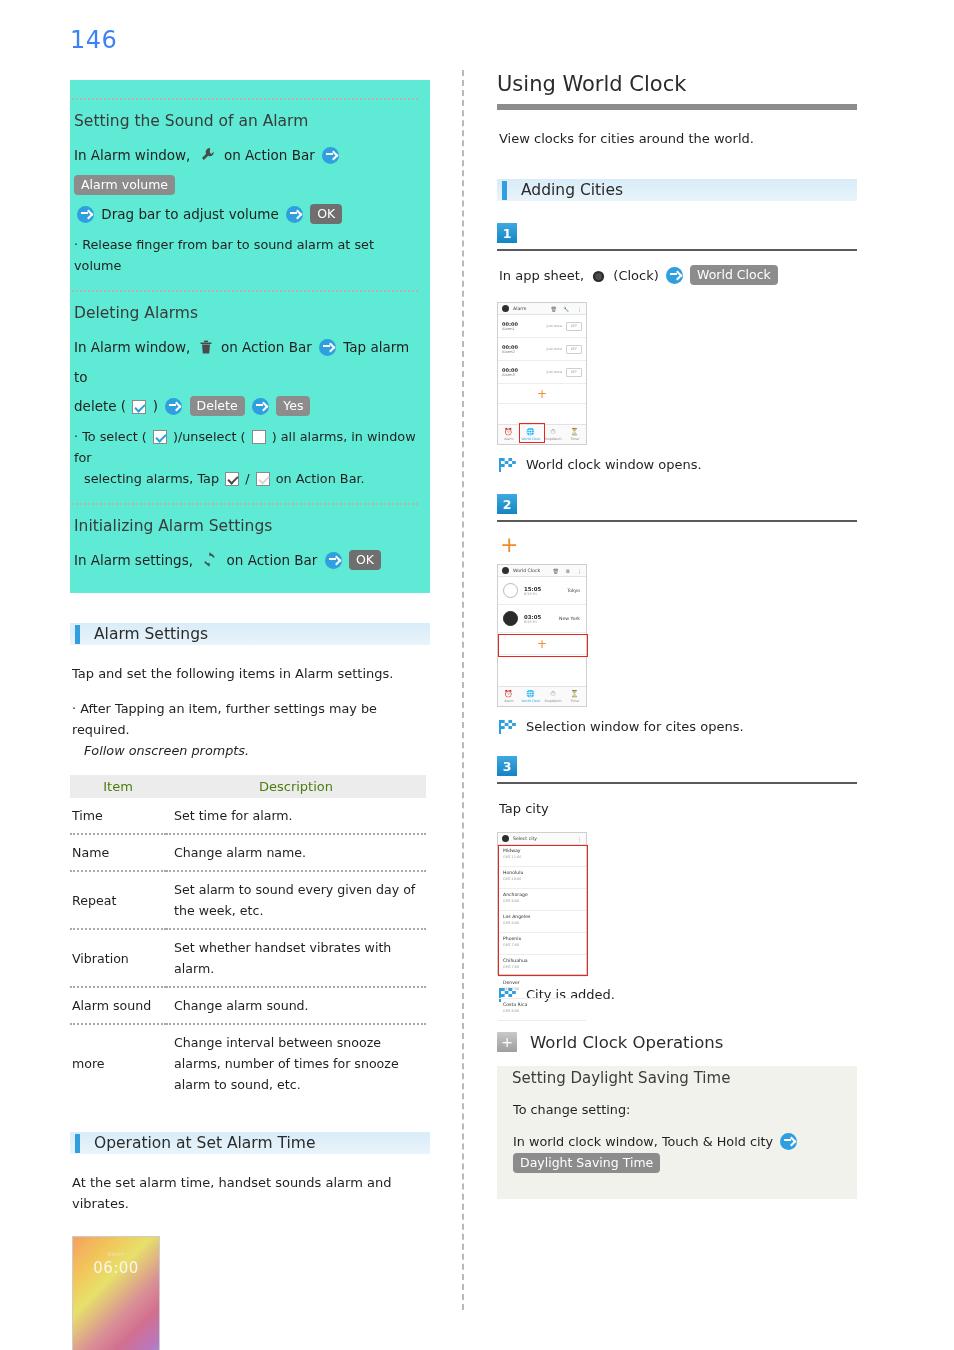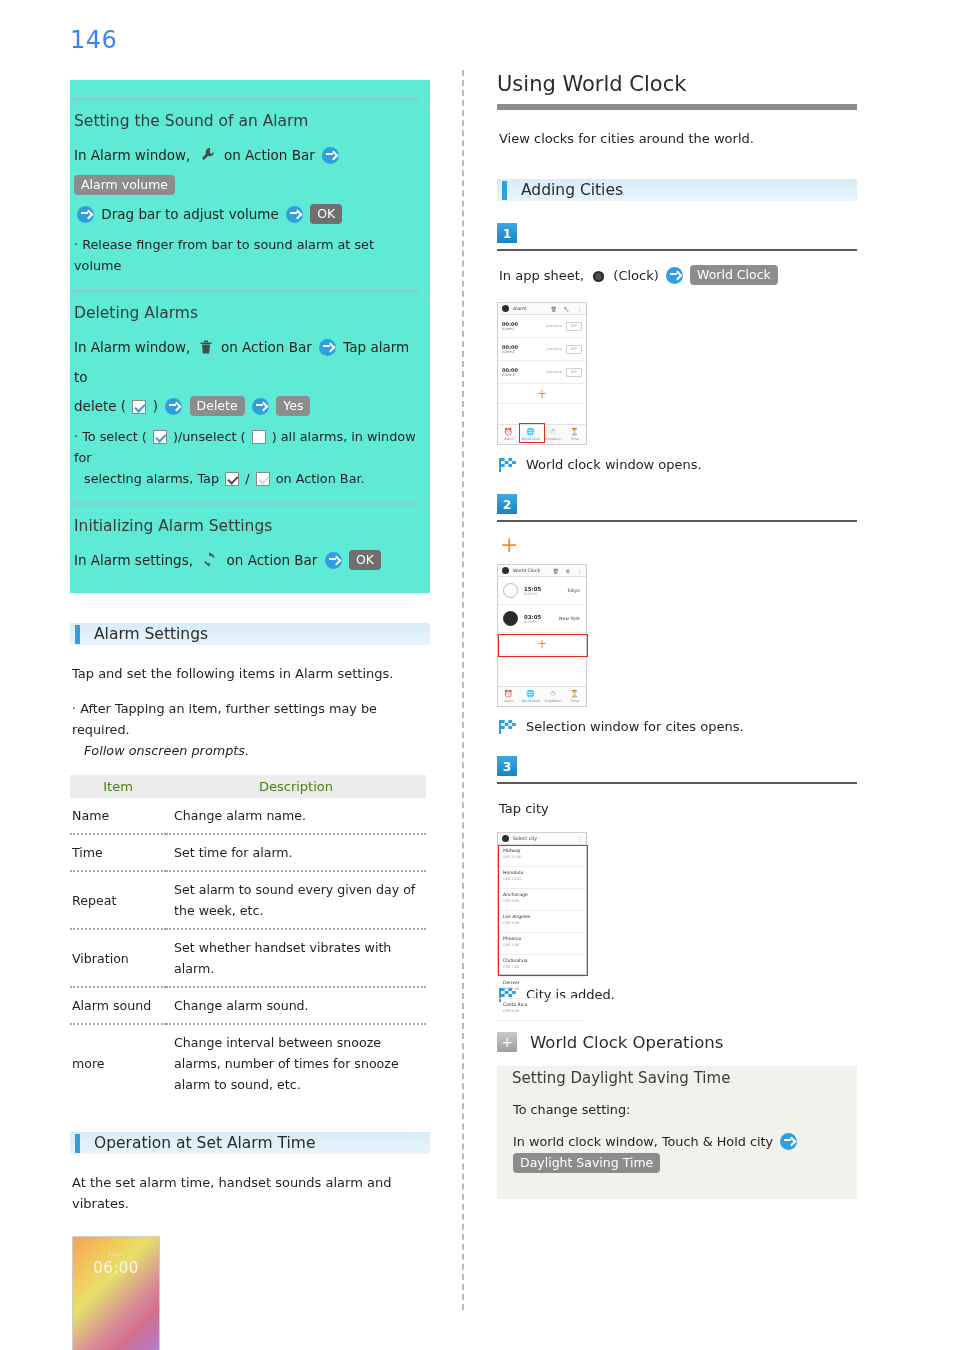--- a/index.html
+++ b/index.html
@@ -300,26 +300,26 @@
 
   <table class="settings">
     <thead>
       <tr>
         <th class="c1">Item</th>
         <th>Description</th>
       </tr>
     </thead>
     <tbody>
       <tr>
+        <td class="c1">Time</td>
+        <td>Set time for alarm.</td>
+      </tr>
+      <tr>
         <td class="c1">Name</td>
         <td>Change alarm name.</td>
-      </tr>
-      <tr>
-        <td class="c1">Time</td>
-        <td>Set time for alarm.</td>
       </tr>
       <tr>
         <td class="c1">Repeat</td>
         <td>Set alarm to sound every given day of the week, etc.</td>
       </tr>
       <tr>
         <td class="c1">Vibration</td>
         <td>Set whether handset vibrates with alarm.</td>
       </tr>
       <tr>

